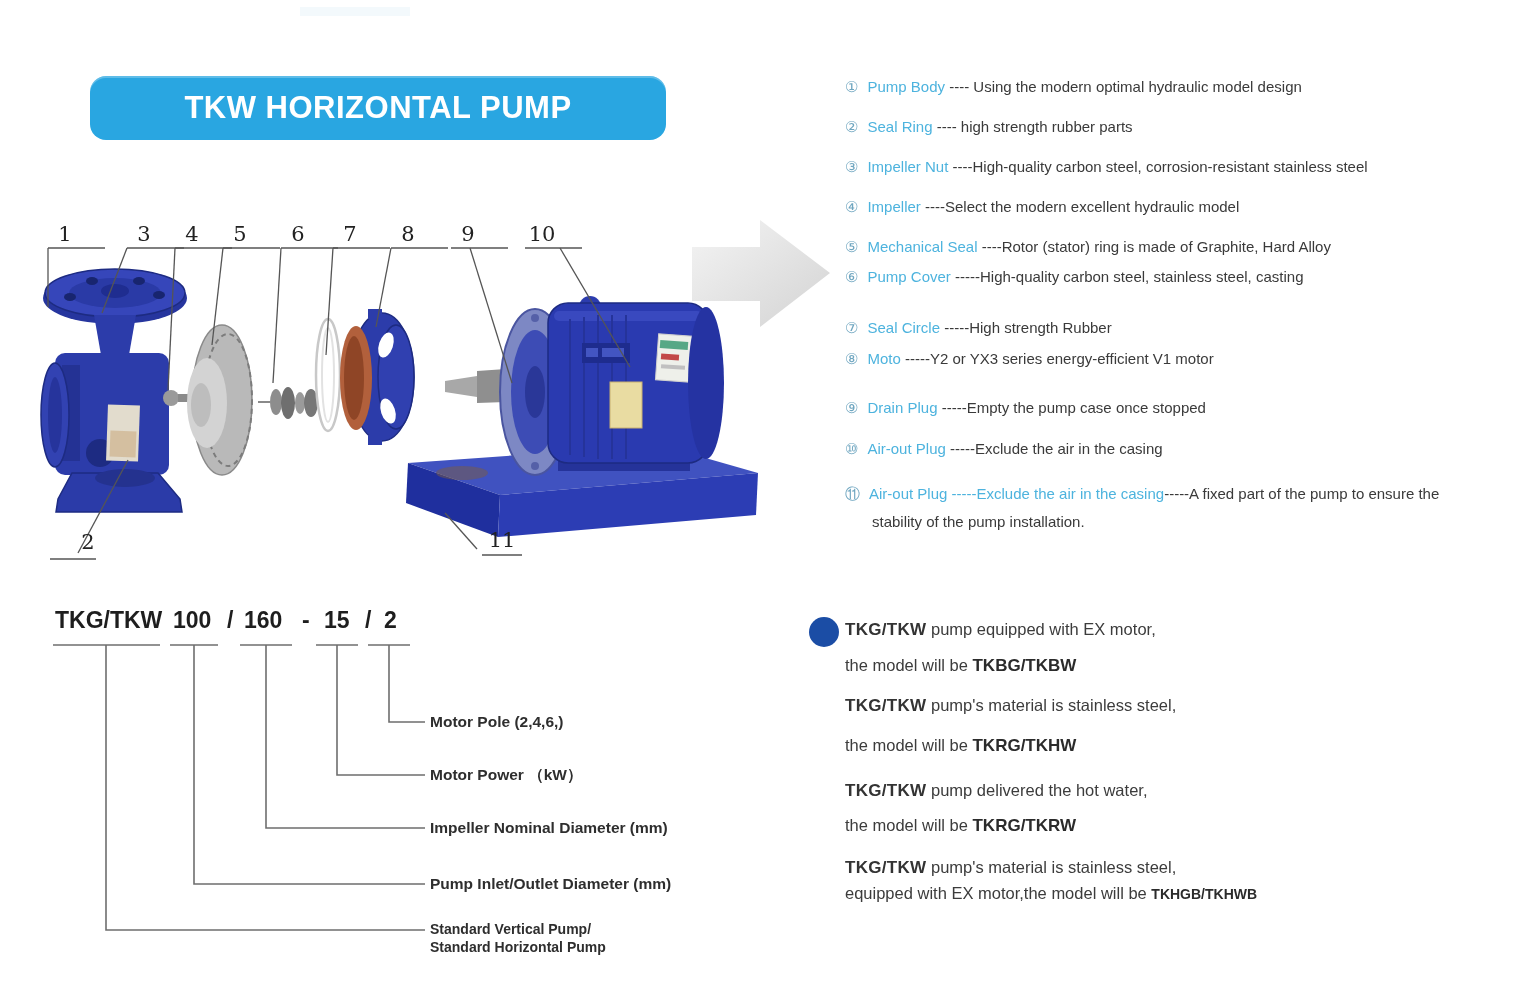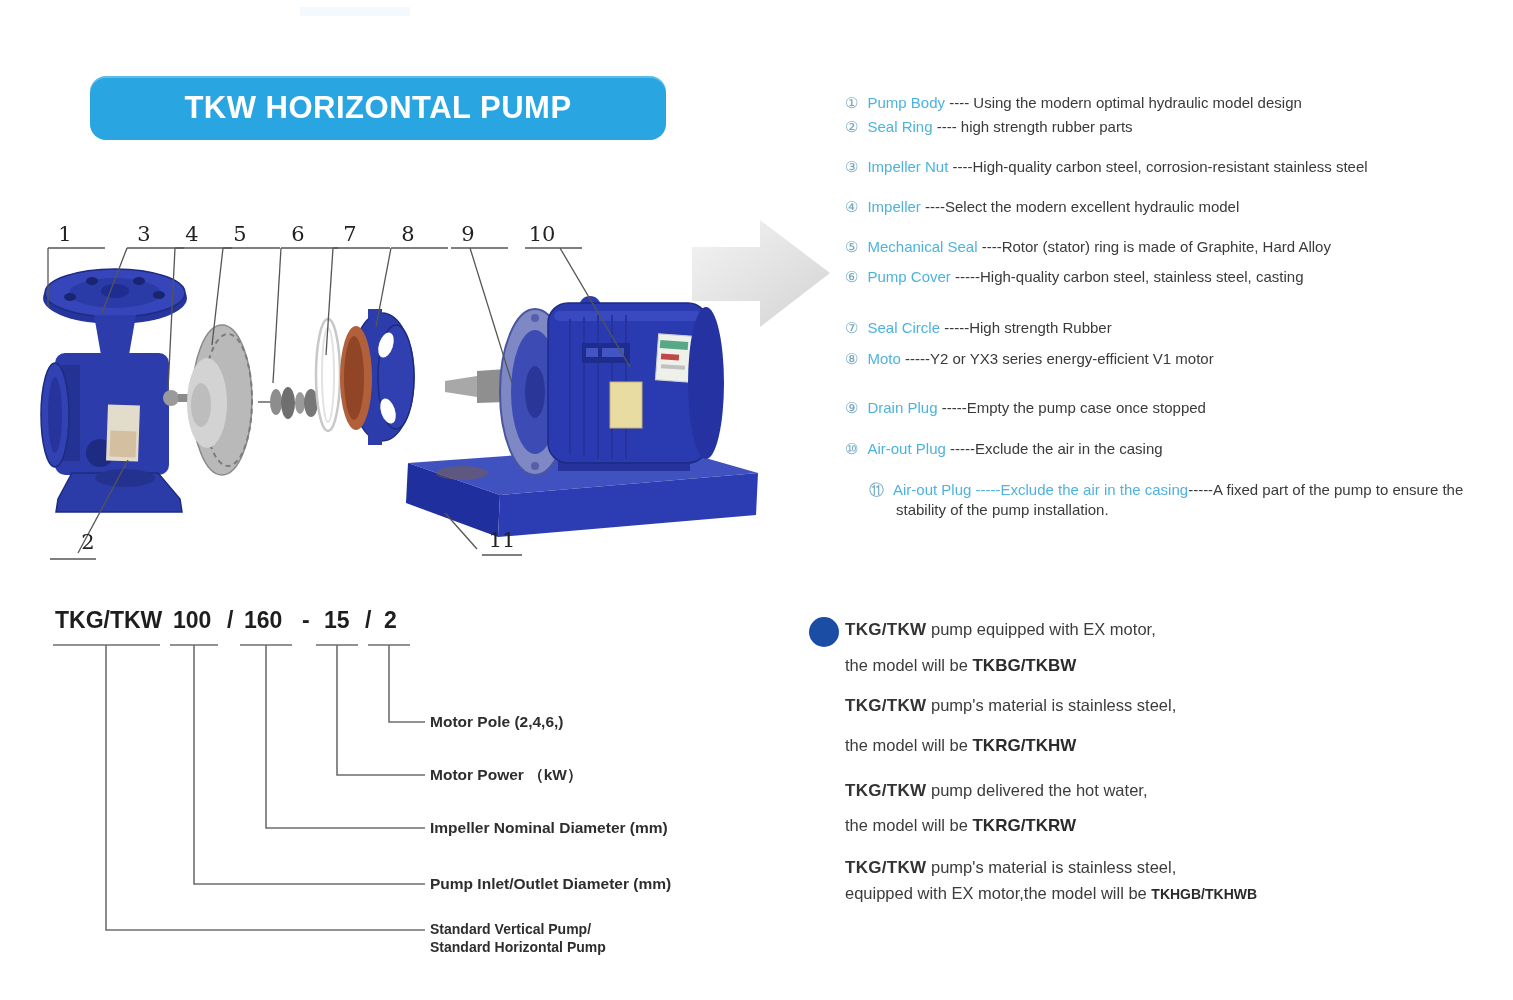--- a/index.html
+++ b/index.html
@@ -21,21 +21,21 @@
     box-shadow:inset 0 2px 0 rgba(255,255,255,.25);
   }
   .banner span { color:#fff; font-size:31px; font-weight:bold; letter-spacing:.5px; }
 
   
   .legend-row {
     position:absolute; left:845px; font-size:15px; color:#3a3a3a; white-space:nowrap;
   }
   .legend-row .num { color:#6fa6c0; margin-right:9px; font-size:15px; }
   .legend-row .pname, .legend-row .pname2 { color:#4db3de; }
-  .legend-row.wrap { white-space:normal; width:628px; padding-left:27px; text-indent:-27px; line-height:20px;margin-left:24px; }
+  .legend-row.wrap { white-space:normal; width:628px; padding-left:27px; text-indent:-27px; line-height:28px; }
 
   
   .bullet { left:809px; top:617px; width:30px; height:30px; border-radius:50%; background:#1b4da5; }
   .note-line { position:absolute; left:845px; font-size:16.5px; color:#3c3c3c; white-space:nowrap; }
   .note-line .tk { font-weight:bold; font-size:17px; letter-spacing:.3px; color:#333; }
   .note-line .model { font-weight:bold; font-size:17px; color:#2b2b2b;margin-top:32px; }
   .note-line .model.big { font-size:14px; }
 
   
   svg text { font-family:"Liberation Sans", sans-serif; }
@@ -189,21 +189,21 @@
     <text class="partnum" x="320" y="26" text-anchor="middle">7</text>
     <text class="partnum" x="378" y="26" text-anchor="middle">8</text>
     <text class="partnum" x="438" y="26" text-anchor="middle">9</text>
     <text class="partnum" x="512" y="26" text-anchor="middle">10</text>
     <text class="partnum" x="58" y="334" text-anchor="middle">2</text>
     <text class="partnum" x="472" y="332" text-anchor="middle">11</text>
   </g>
 </svg>
 
 <div>
-  <div class="legend-row" style="top:94px"><span class="num">①</span><span class="pname">Pump Body</span><span class="pname2"></span><span class="pdesc"> ---- Using the modern optimal hydraulic model design</span></div>
+  <div class="legend-row" style="top:78px"><span class="num">①</span><span class="pname">Pump Body</span><span class="pname2"></span><span class="pdesc"> ---- Using the modern optimal hydraulic model design</span></div>
   <div class="legend-row" style="top:118px"><span class="num">②</span><span class="pname">Seal Ring</span><span class="pname2"></span><span class="pdesc"> ---- high strength rubber parts</span></div>
   <div class="legend-row" style="top:158px"><span class="num">③</span><span class="pname">Impeller Nut</span><span class="pname2"></span><span class="pdesc"> ----High-quality carbon steel, corrosion-resistant stainless steel</span></div>
   <div class="legend-row" style="top:198px"><span class="num">④</span><span class="pname">Impeller</span><span class="pname2"></span><span class="pdesc"> ----Select the modern excellent hydraulic model</span></div>
   <div class="legend-row" style="top:238px"><span class="num">⑤</span><span class="pname">Mechanical Seal</span><span class="pname2"></span><span class="pdesc"> ----Rotor (stator) ring is made of Graphite, Hard Alloy</span></div>
   <div class="legend-row" style="top:268px"><span class="num">⑥</span><span class="pname">Pump Cover</span><span class="pname2"></span><span class="pdesc"> -----High-quality carbon steel, stainless steel, casting</span></div>
   <div class="legend-row" style="top:319px"><span class="num">⑦</span><span class="pname">Seal Circle</span><span class="pname2"></span><span class="pdesc"> -----High strength Rubber</span></div>
   <div class="legend-row" style="top:350px"><span class="num">⑧</span><span class="pname">Moto</span><span class="pname2"></span><span class="pdesc"> -----Y2 or YX3 series energy-efficient V1 motor</span></div>
   <div class="legend-row" style="top:399px"><span class="num">⑨</span><span class="pname">Drain Plug</span><span class="pname2"></span><span class="pdesc"> -----Empty the pump case once stopped</span></div>
   <div class="legend-row" style="top:440px"><span class="num">⑩</span><span class="pname">Air-out Plug</span><span class="pname2"></span><span class="pdesc"> -----Exclude the air in the casing</span></div>
   <div class="legend-row wrap" style="top:480px"><span class="num">⑪</span><span class="pname">Air-out Plug</span><span class="pname2"> -----Exclude the air in the casing</span><span class="pdesc">-----A fixed part of the pump to ensure the stability of the pump installation.</span></div>

